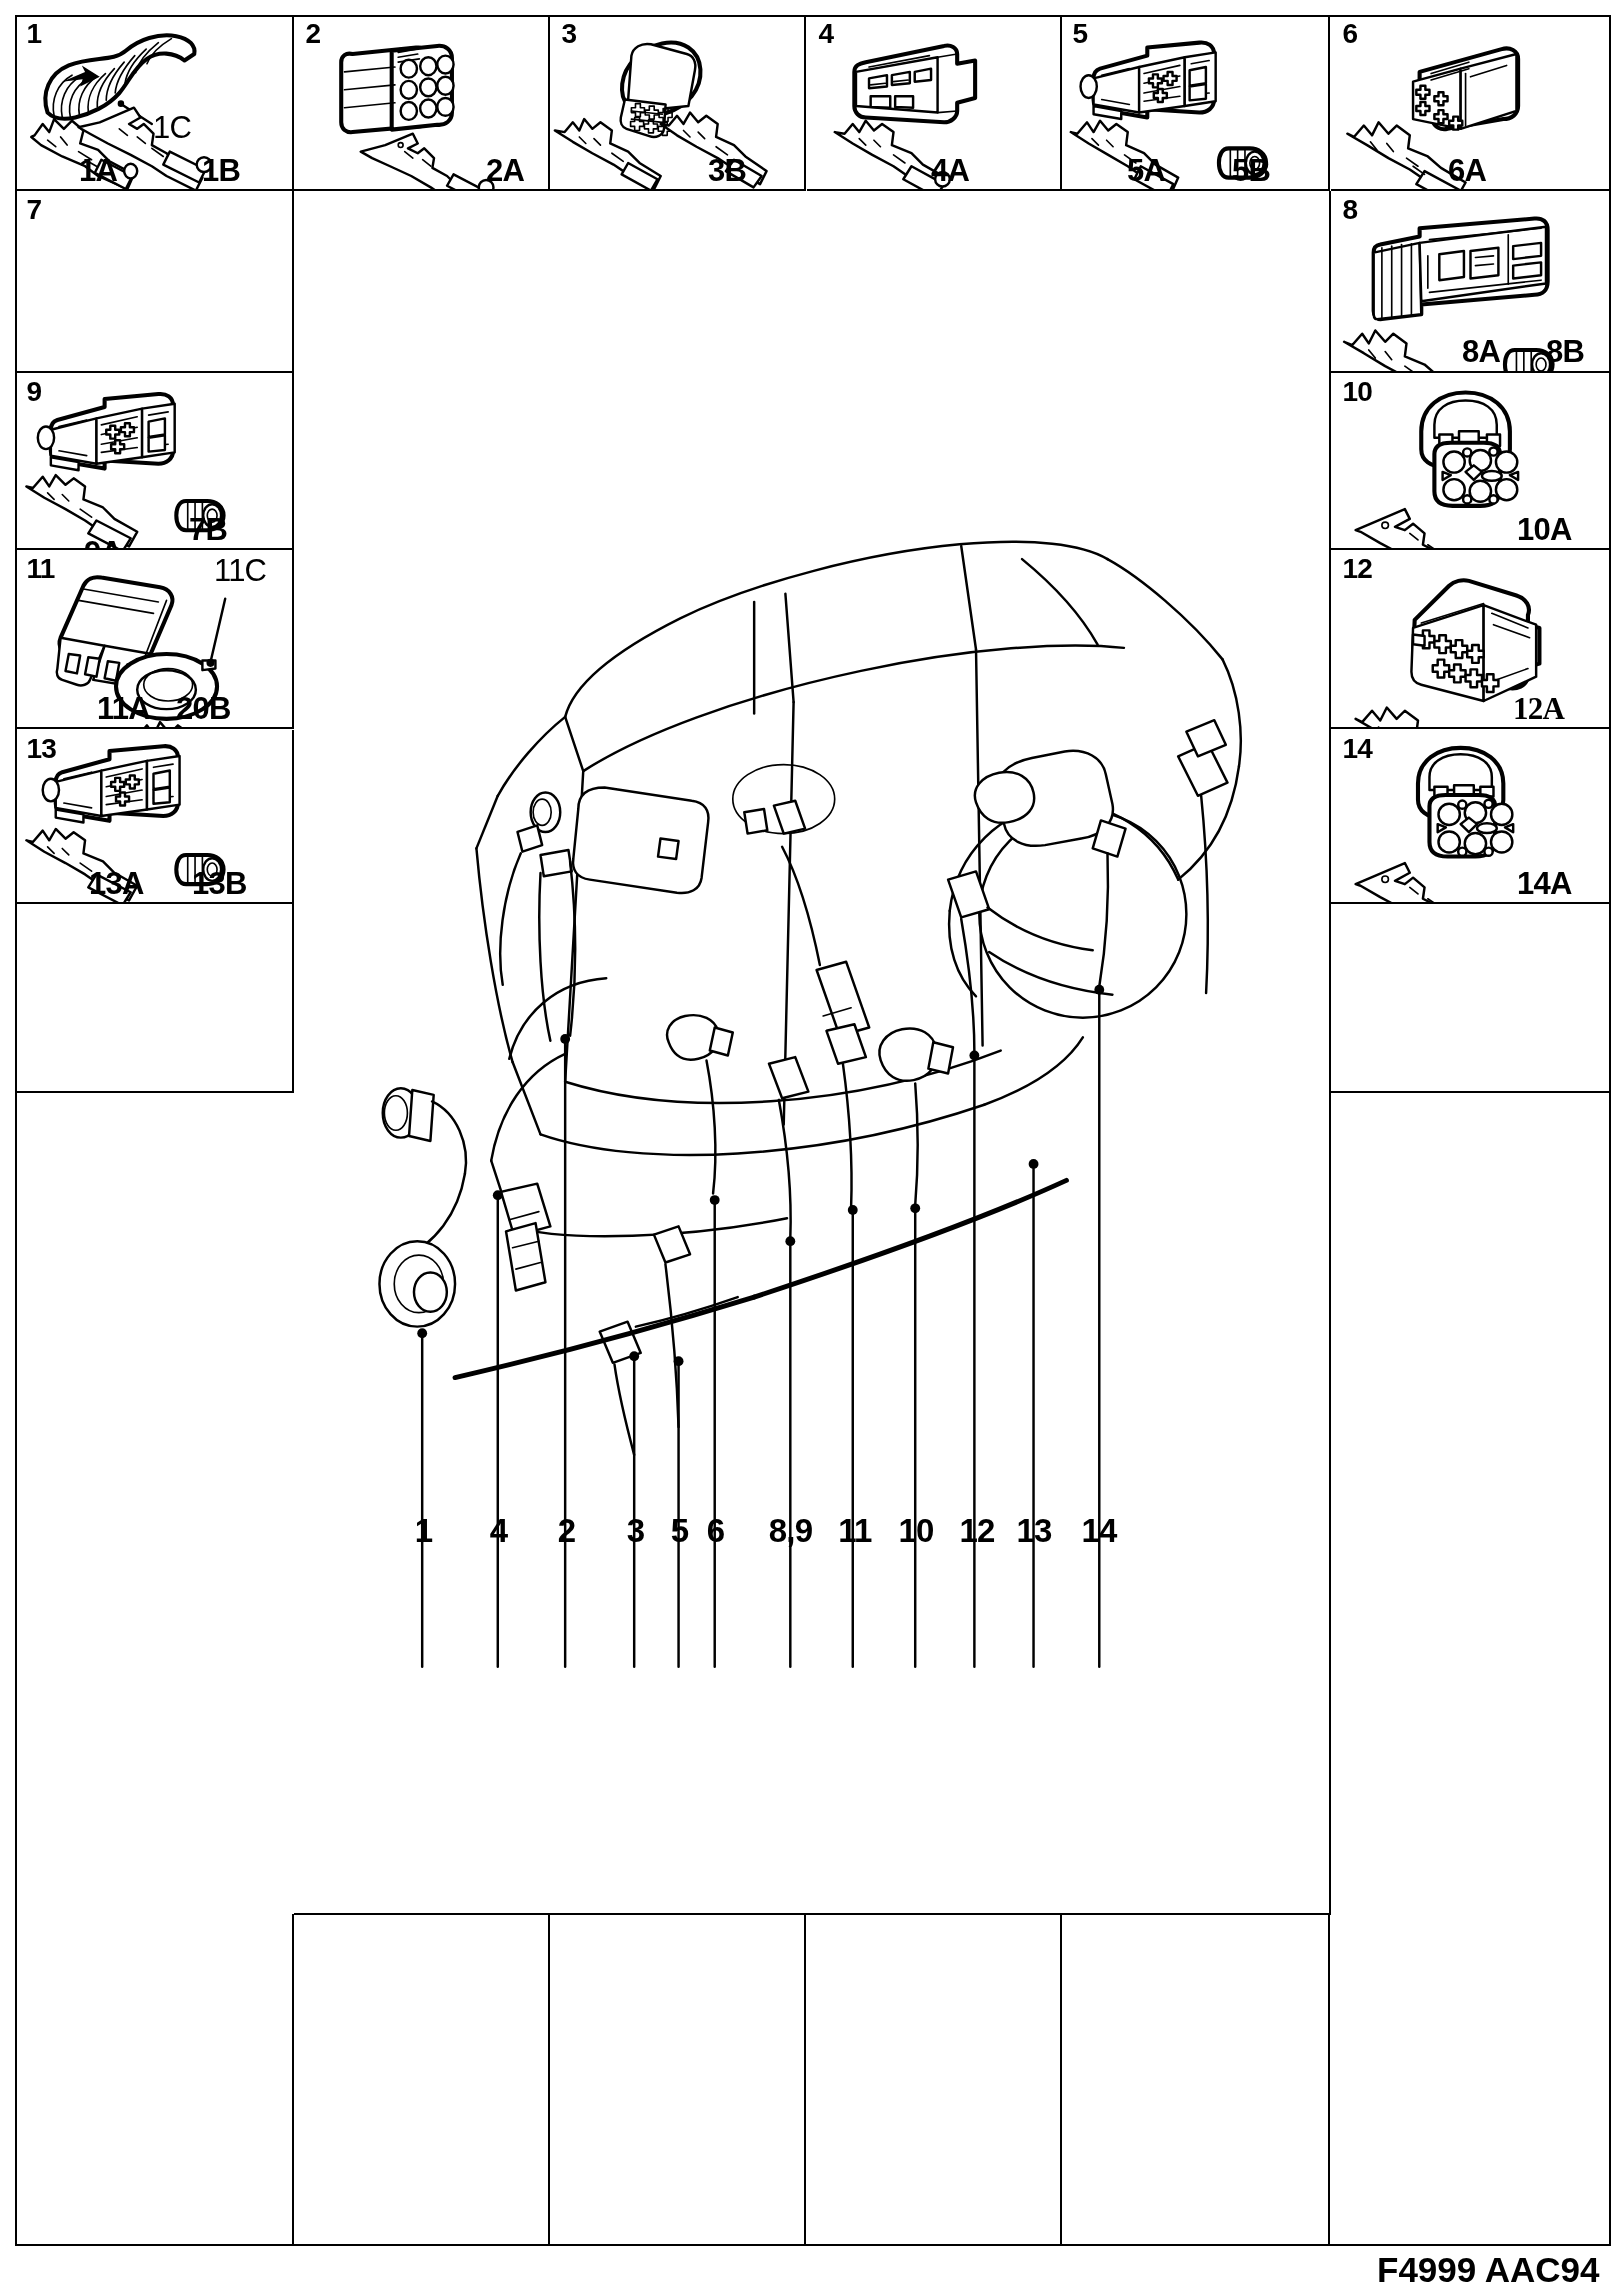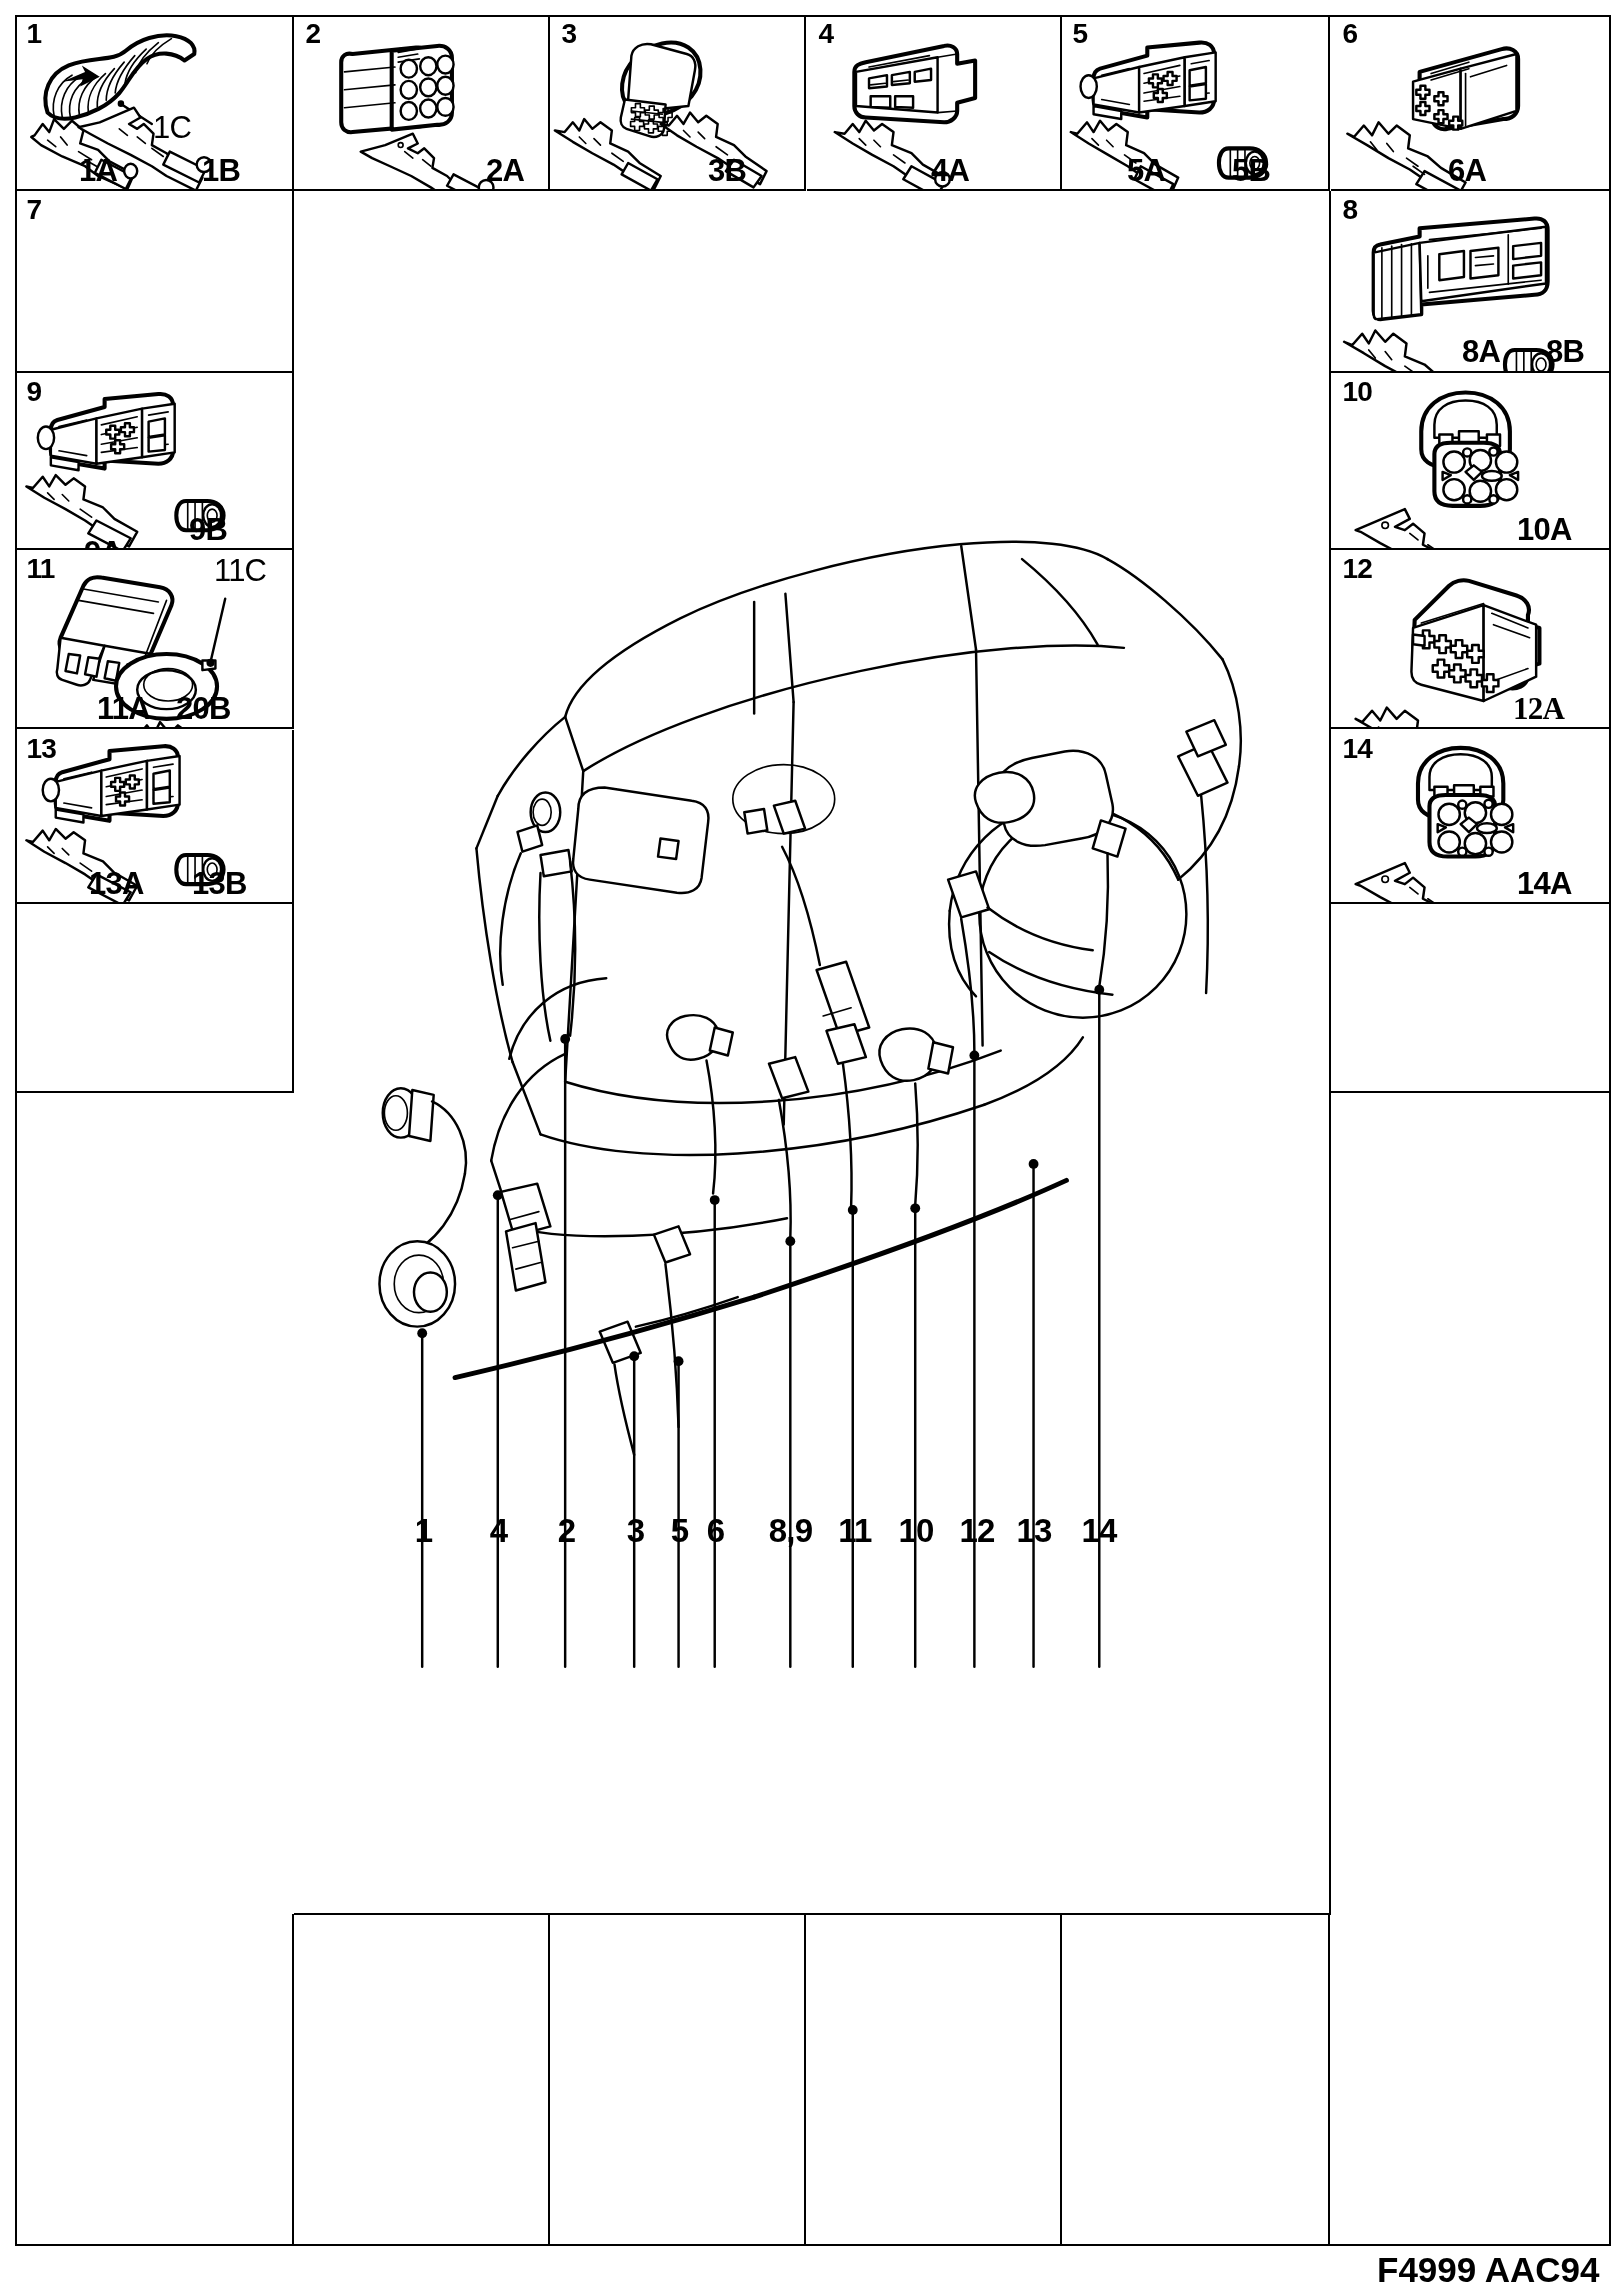--- a/index.html
+++ b/index.html
@@ -423,21 +423,21 @@
           <g class="stroke-thin">
             <path d="M212 160 L212 192"></path>
               <path d="M221 159 L221 193"></path>
               <path d="M230 159 L230 193"></path>
           </g>
         </g>
       </svg>
     </div>
     <div class="cellnum">9</div>
     <div class="sublabel" style="left:69px;top:156px;margin-top:8px;">9A</div>
-    <div class="sublabel" style="left:174px;top:141px;">9B</div>
+    <div class="sublabel" style="left:174px;top:141px;">7B</div>
   </div>
 
   <div class="cell" style="left:15px;top:550px;width:279px;height:179px;">
     <div class="art">
       <svg viewBox="0 0 340 218" preserveAspectRatio="none">
 
         <g>
           <path class="fillwht2" d="M56 108 L84 44 C88 36 96 32 106 34 L178 46 C190 48 196 58 192 68 L164 134 C160 142 152 146 142 144 L70 132 C58 130 52 118 56 108 Z"></path>
           <path class="fillwht" d="M56 108 L110 118 L92 160 C90 166 82 168 76 166 L58 160 C52 158 50 152 52 146 Z"></path>
           <path class="fillwht" d="M110 118 L178 130 L164 162 C162 168 156 170 150 169 L96 160 Z"></path>

